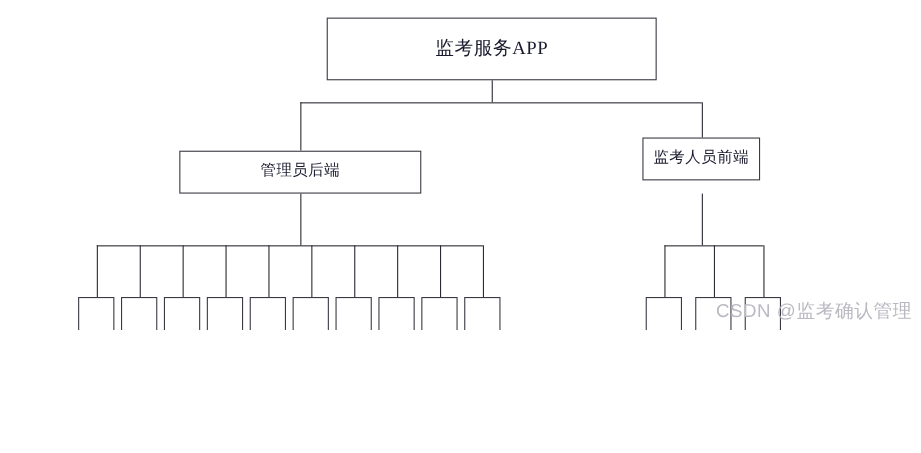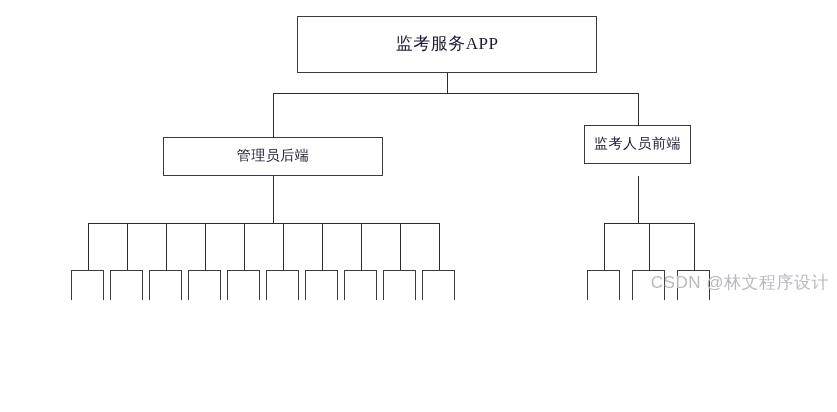--- a/index.html
+++ b/index.html
@@ -139,14 +139,14 @@
       <span class="vtext">首页</span>
     </div>
     <div class="conn v" style="left: 649px; top: 223px; height: 47px;"></div>
     <div class="node leaf" style="left: 632px; top: 270px; width: 33px; height: 130px;">
       <span class="vtext">考试信息</span>
     </div>
     <div class="conn v" style="left: 694px; top: 223px; height: 47px;"></div>
     <div class="node leaf" style="left: 677px; top: 270px; width: 33px; height: 130px;">
       <span class="vtext">我的</span>
     </div>
-    <div id="watermark">CSDN @林文程序设计</div>
+    <div id="watermark">CSDN @监考确认管理</div>
 </div>
 
 </body></html>

